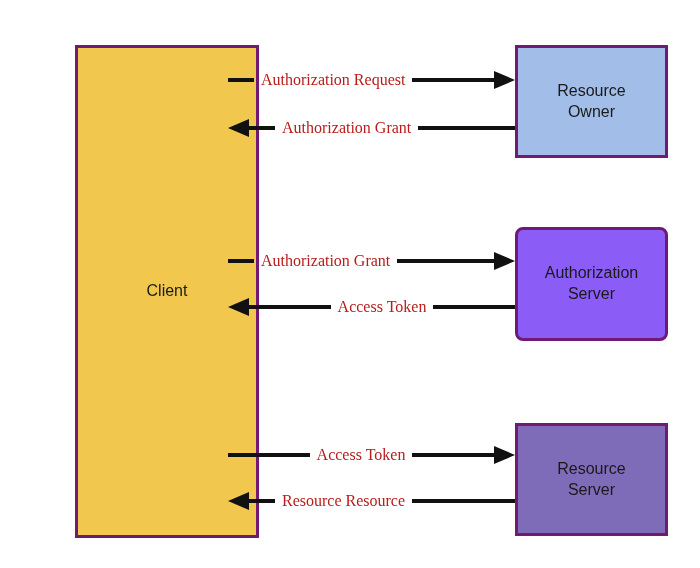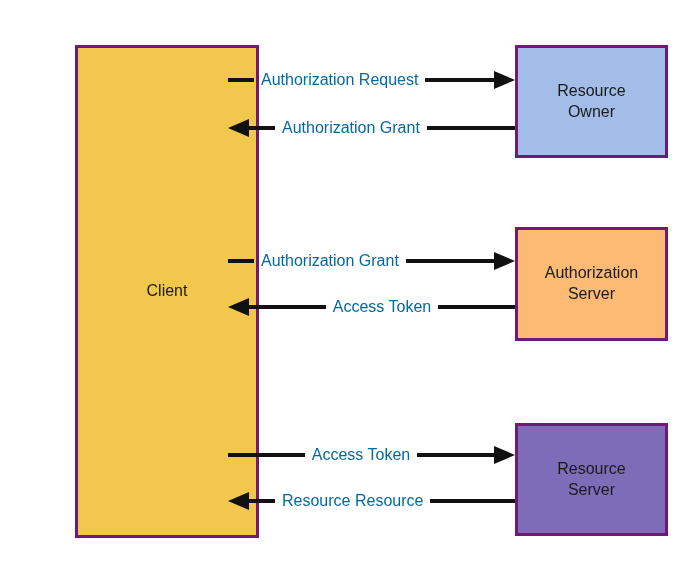--- a/index.html
+++ b/index.html
@@ -51,22 +51,23 @@
   .seg {
     height: 4px;
     background: #111111;
     flex: 1 1 auto;
   }
   .seg-short { flex: 0 0 26px; }
   .arrow-label {
     flex: 0 0 auto;
     padding: 0 7px;
     font-size: 16px;
-    color: #0369a1;
+    color: #b91c1c;
     white-space: nowrap;
+    font-family: Liberation Serif, serif;
   }
   .head {
     flex: 0 0 auto;
     width: 0;
     height: 0;
     border-top: 9px solid transparent;
     border-bottom: 9px solid transparent;
   }
   .head-right { border-left: 21px solid #111111; }
   .head-left  { border-right: 21px solid #111111; }
@@ -74,21 +75,21 @@
 </head>
 <body>
 
 <div class="canvas">
 
   <div class="node node-client" style="background: rgb(242, 199, 78);">Client</div>
 
   <div class="node node-resource-owner" style="background: rgb(162, 189, 232);">Resource
 Owner</div>
 
-  <div class="node node-auth-server" style="background: #fdba74;">Authorization
+  <div class="node node-auth-server" style="background: #8b5cf6; border-radius: 8px;">Authorization
 Server</div>
 
   <div class="node node-resource-server" style="background: rgb(127, 108, 184);">Resource
 Server</div>
 
   <div class="arrow arrow-1">
     <div class="seg seg-short"></div>
     <div class="arrow-label">Authorization Request</div>
     <div class="seg"></div>
     <div class="head head-right"></div>

